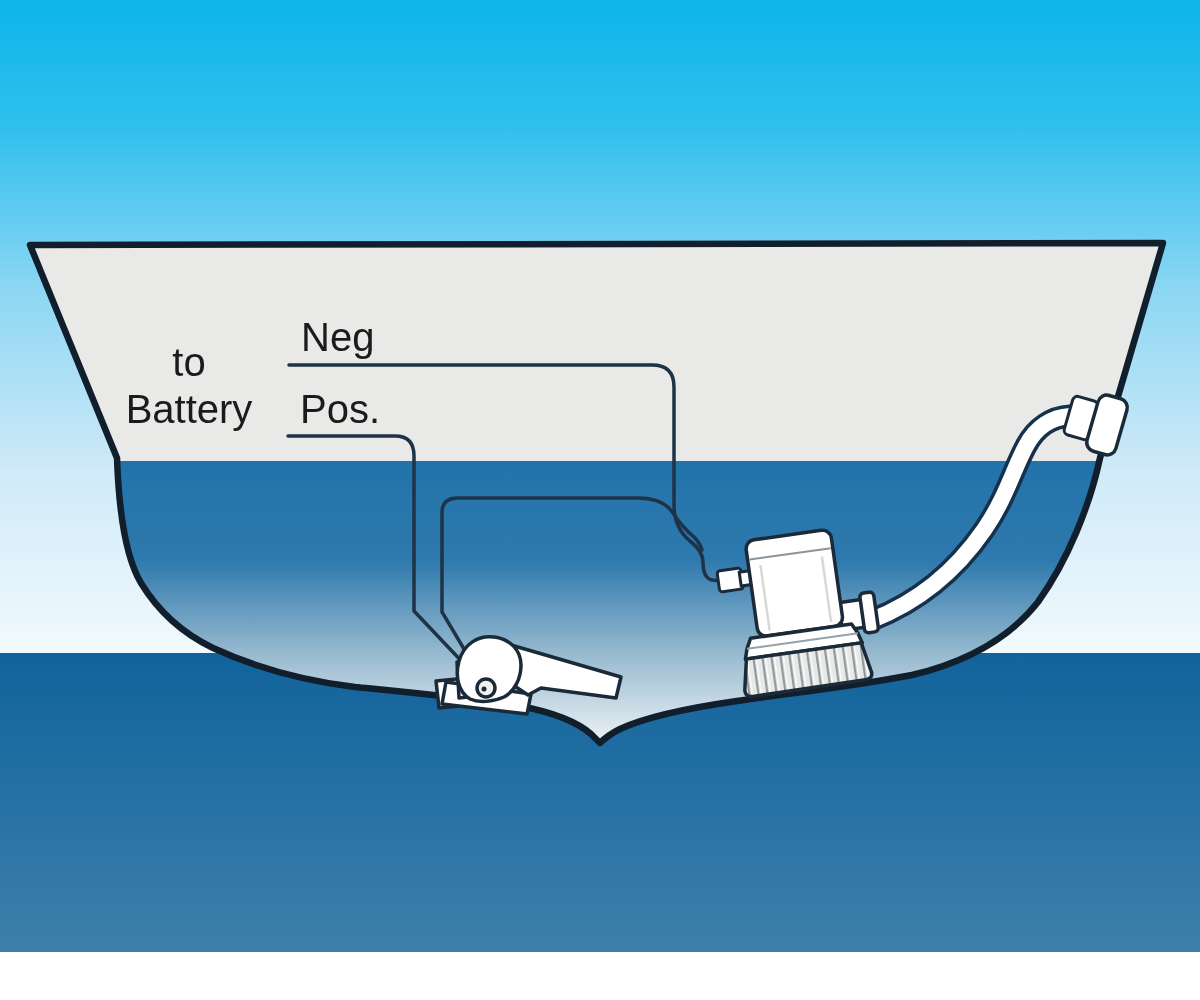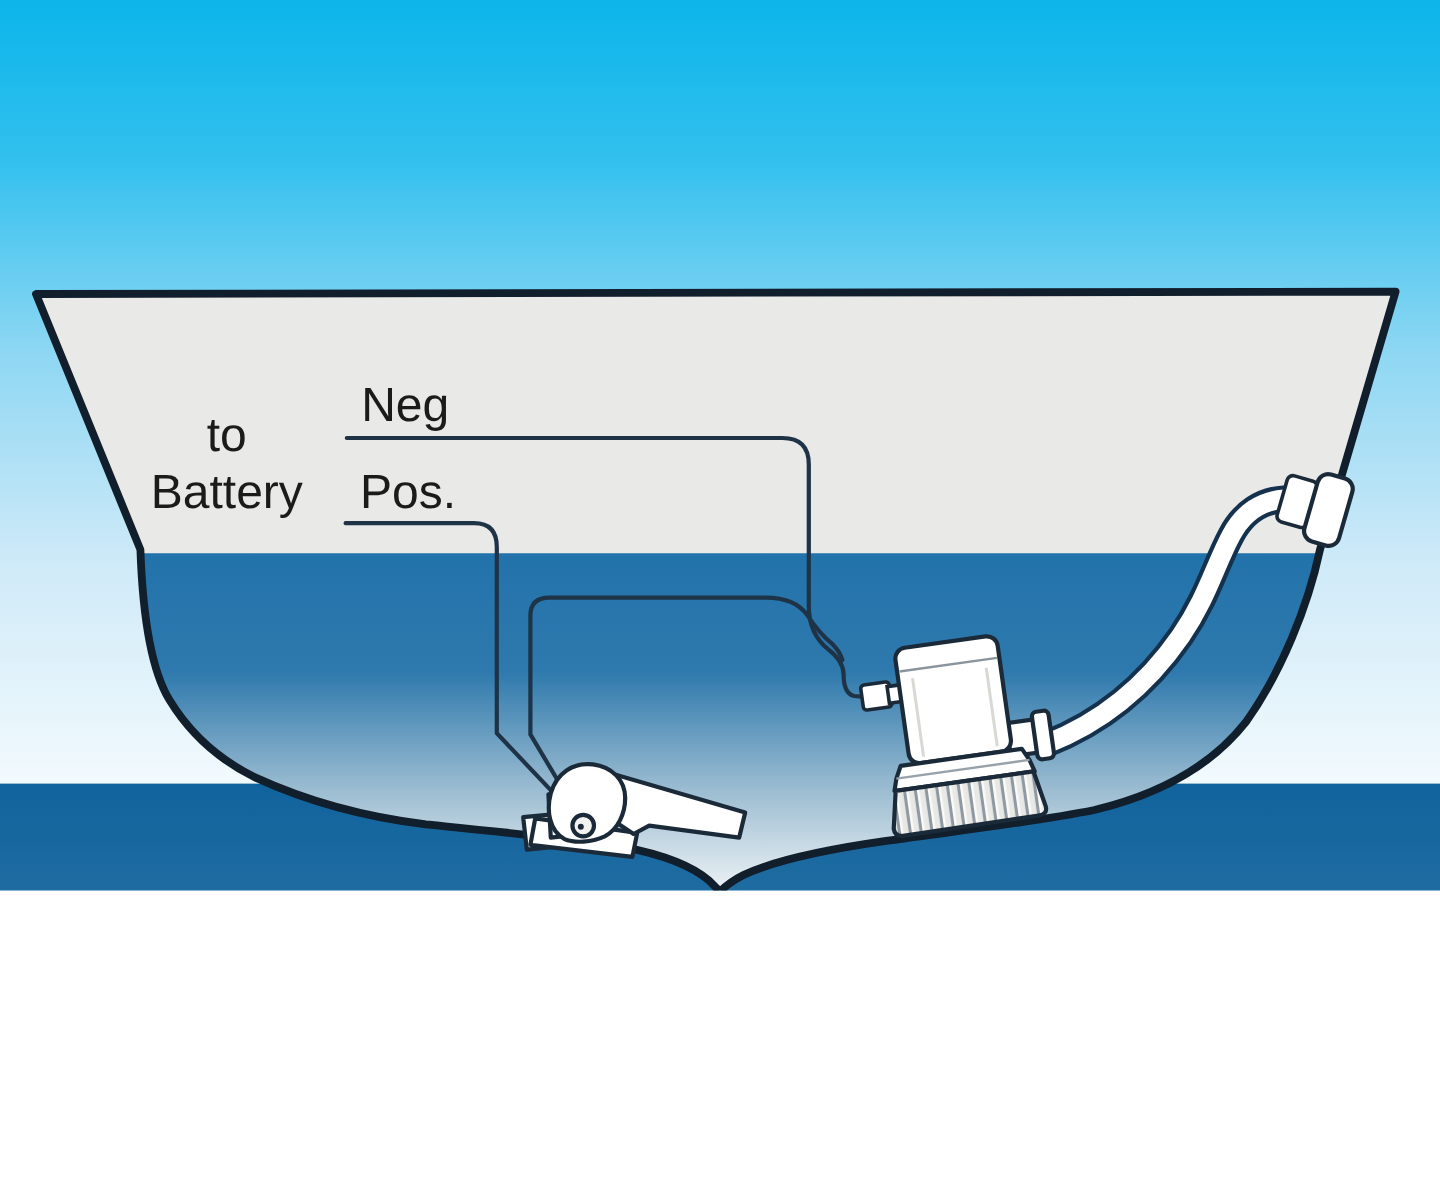--- a/index.html
+++ b/index.html
@@ -1,19 +1,19 @@
 <!DOCTYPE html>
 <html><head>
 <meta charset="utf-8">
 <style>
   html, body { margin: 0; padding: 0; background: #ffffff; }
   #stage {
     position: relative;
     width: 1200px;
-    height: 742px;
+    height: 952px;
     overflow: hidden;
     font-family: "Liberation Sans", sans-serif;
   }
   svg { display: block; }
   text.diagram-label {
     font-family: "Liberation Sans", "DejaVu Sans", sans-serif;
     font-size: 40px;
     fill: #1b1b1b;
   }
 </style>

